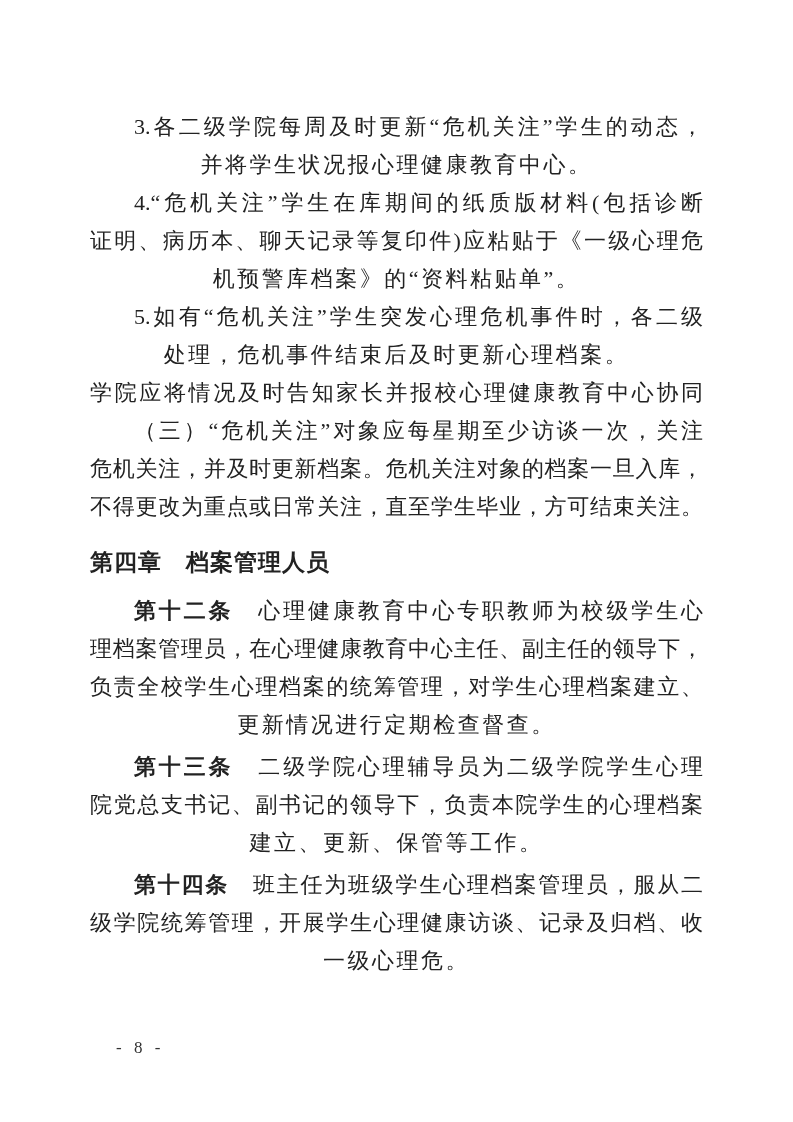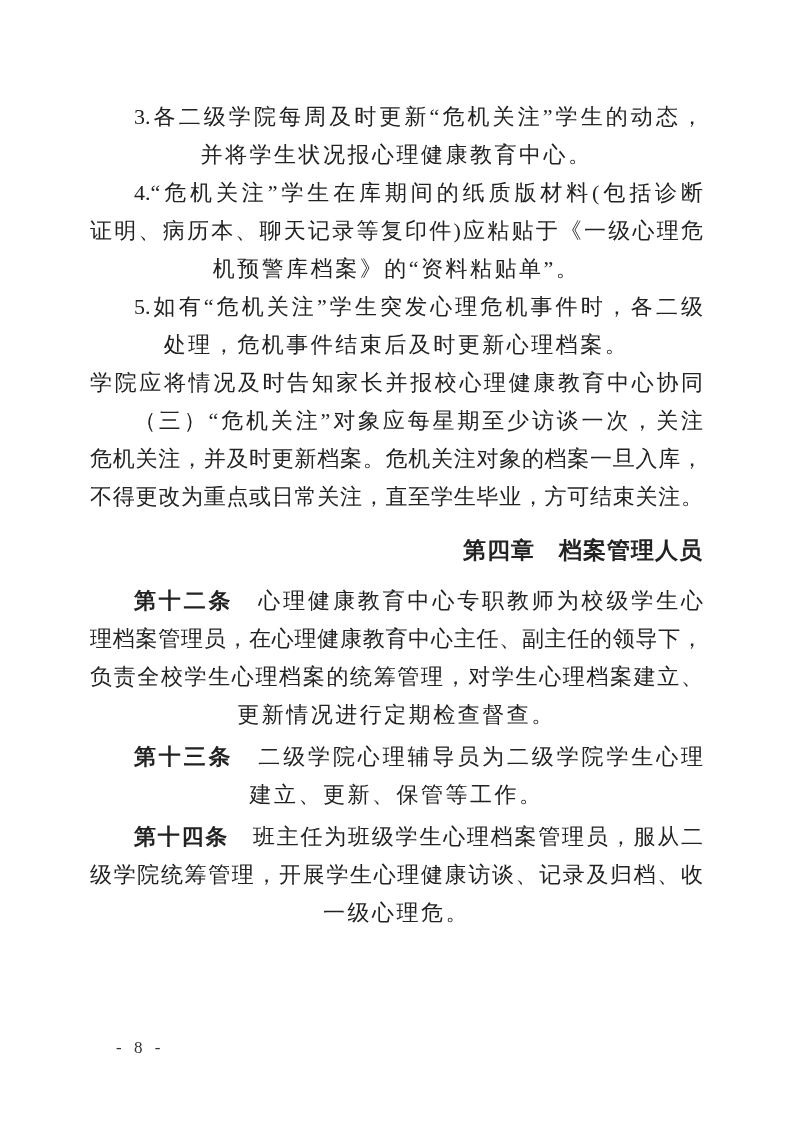--- a/index.html
+++ b/index.html
@@ -7,21 +7,21 @@
     position:relative;
     width:793px;height:1122px;
     margin:0 auto;
     background:#ffffff;
     font-family:"Liberation Serif","DejaVu Serif",serif;
     color:#222222;
     overflow:hidden;
   }
   .content{
     position:absolute;
-    left:90px;top:98px;
+    left:90px;top:108px;
     width:613px;
   }
   .line{
     font-size:22px;
     line-height:38px;
     height:38px;
     text-align:center;
     white-space:nowrap;
   }
   .line.full{
@@ -33,25 +33,25 @@
   .line.last{
     letter-spacing:2.5px;
   }
   .line.indent{
     text-indent:44px;
   }
   .b{
     font-weight:700;
   }
   .heading{
-    font-family:Liberation Mono, monospace;
+    font-family:Liberation Sans, sans-serif;
     font-weight:700;
     font-size:23px;
     line-height:40px;
-    text-align:right;
+    text-align:left;
     letter-spacing:1px;
     margin:16px 0 10px 0;
   }
   .article{
     margin-bottom:4px;
   }
   .page-number{
     position:absolute;
     left:116px;top:1038px;
     font-size:17px;
@@ -88,20 +88,21 @@
     <h2 class="heading">第四章　档案管理人员</h2>
     <section id="sec-articles">
         <div class="paragraph article">
           <div class="line full indent"><span class="b">第十二条</span>　心理健康教育中心专职教师为校级学生心</div>
           <div class="line full">理档案管理员，在心理健康教育中心主任、副主任的领导下，</div>
           <div class="line full">负责全校学生心理档案的统筹管理，对学生心理档案建立、</div>
           <div class="line last">更新情况进行定期检查督查。</div>
         </div>
         <div class="paragraph article">
           <div class="line full indent"><span class="b">第十三条</span>　二级学院心理辅导员为二级学院学生心理</div>
+          <div class="line full">院党总支书记、副书记的领导下，负责本院学生的心理档案</div>
           <div class="line last">建立、更新、保管等工作。</div>
         </div>
         <div class="paragraph article">
           <div class="line full indent"><span class="b">第十四条</span>　班主任为班级学生心理档案管理员，服从二</div>
           <div class="line full">级学院统筹管理，开展学生心理健康访谈、记录及归档、收</div>
           <div class="line last">一级心理危。</div>
         </div>
       </section>
   </div>
   <div class="page-number">- 8 -</div>

